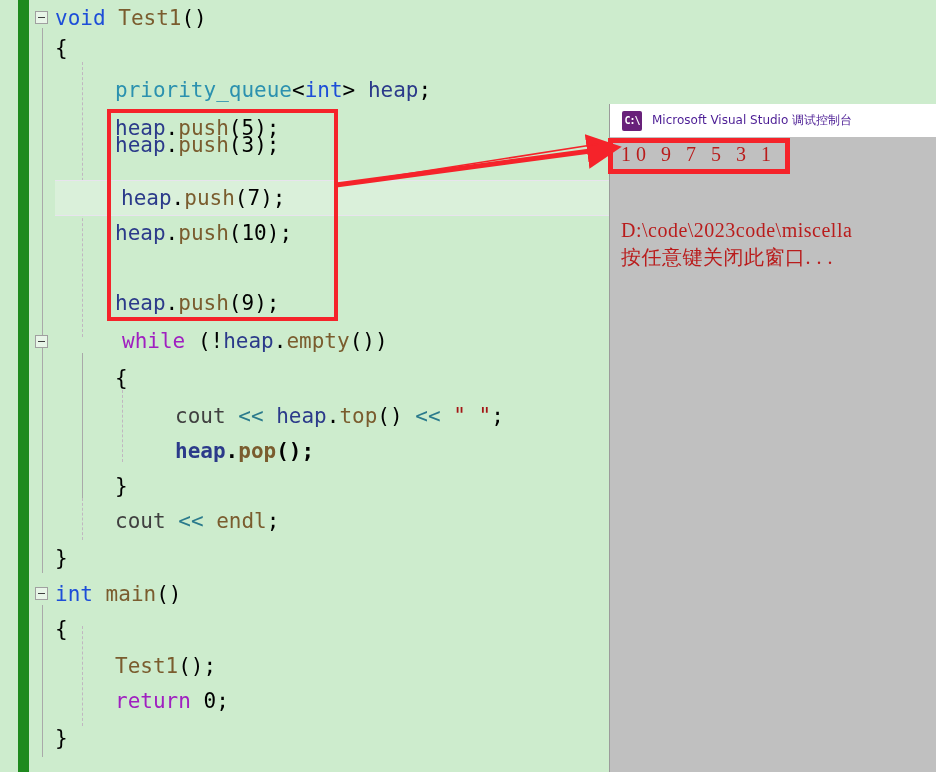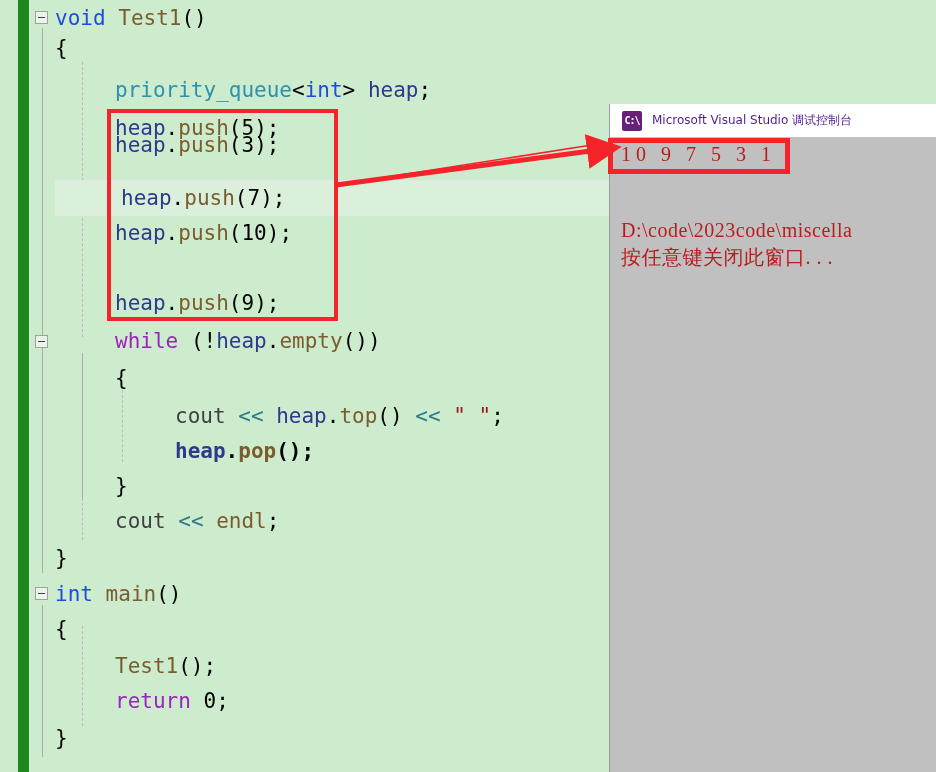--- a/index.html
+++ b/index.html
@@ -219,21 +219,21 @@
   <div class="code-line" style="top:30px; left:55px;"><span class="punct">{</span></div>
 
   <div class="code-line" style="top:72px; left:115px;"><span class="cls">priority_queue</span><span class="punct">&lt;</span><span class="kw">int</span><span class="punct">&gt;</span><span class="plain"> </span><span class="var">heap</span><span class="punct">;</span></div>
 
   <div class="code-line" style="top:110px; left:115px;"><span class="var">heap</span><span class="punct">.</span><span class="fn">push</span><span class="punct">(</span><span class="num">5</span><span class="punct">);</span></div>
   <div class="code-line" style="top:127px; left:115px;"><span class="var">heap</span><span class="punct">.</span><span class="fn">push</span><span class="punct">(</span><span class="num">3</span><span class="punct">);</span></div>
   <div class="code-line" style="top:180px; left:121px;"><span class="var">heap</span><span class="punct">.</span><span class="fn">push</span><span class="punct">(</span><span class="num">7</span><span class="punct">);</span></div>
   <div class="code-line" style="top:215px; left:115px;"><span class="var">heap</span><span class="punct">.</span><span class="fn">push</span><span class="punct">(</span><span class="num">10</span><span class="punct">);</span></div>
   <div class="code-line" style="top:285px; left:115px;"><span class="var">heap</span><span class="punct">.</span><span class="fn">push</span><span class="punct">(</span><span class="num">9</span><span class="punct">);</span></div>
 
-  <div class="code-line" style="top:323px; left:115px;"><span class="kwctl">while</span><span class="plain"> </span><span class="punct">(!</span><span class="var">heap</span><span class="punct">.</span><span class="fn">empty</span><span class="punct">())</span></div>
+  <div class="code-line" style="top:323px; left:122px;"><span class="kwctl">while</span><span class="plain"> </span><span class="punct">(!</span><span class="var">heap</span><span class="punct">.</span><span class="fn">empty</span><span class="punct">())</span></div>
 
   <div class="code-line" style="top:360px; left:115px;"><span class="punct">{</span></div>
 
   <div class="code-line" style="top:398px; left:175px;"><span class="plain">cout</span><span class="plain"> </span><span class="op">&lt;&lt;</span><span class="plain"> </span><span class="var">heap</span><span class="punct">.</span><span class="fn">top</span><span class="punct">()</span><span class="plain"> </span><span class="op">&lt;&lt;</span><span class="plain"> </span><span class="str">" "</span><span class="punct">;</span></div>
 
   <div class="code-line" style="top:433px; left:175px;font-weight:bold;"><span class="var">heap</span><span class="punct">.</span><span class="fn">pop</span><span class="punct">();</span></div>
 
   <div class="code-line" style="top:468px; left:115px;"><span class="punct">}</span></div>
 
   <div class="code-line" style="top:503px; left:115px;"><span class="plain">cout</span><span class="plain"> </span><span class="op">&lt;&lt;</span><span class="plain"> </span><span class="fn">endl</span><span class="punct">;</span></div>

